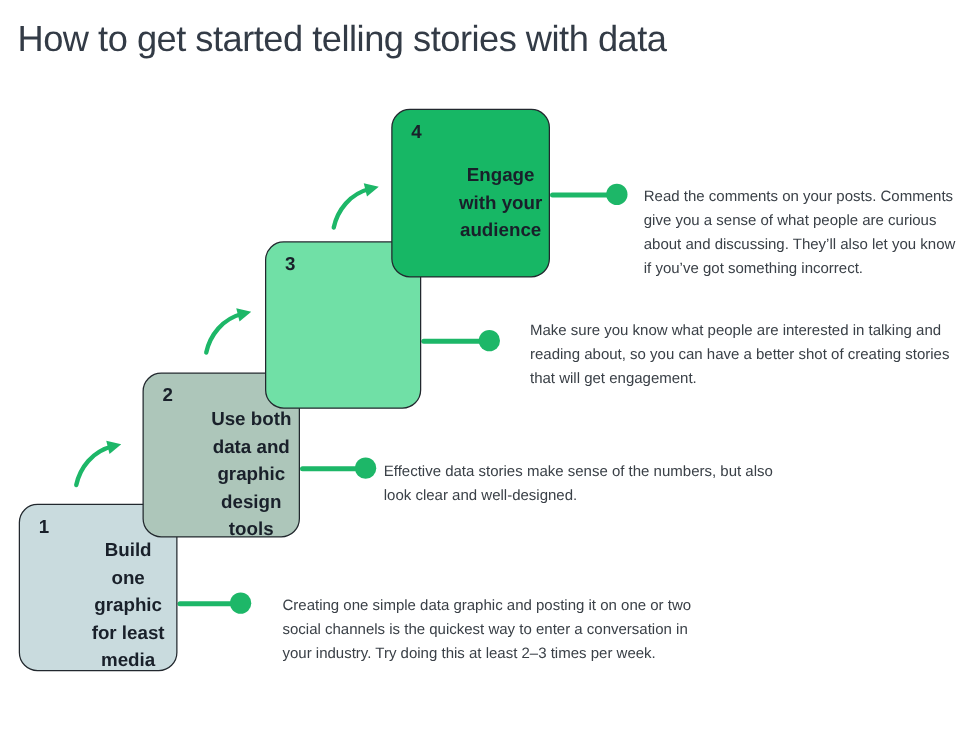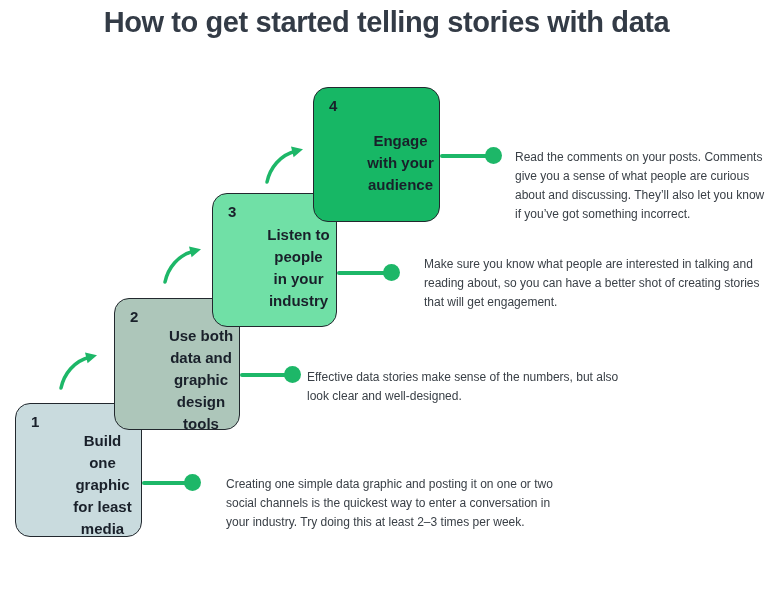--- a/index.html
+++ b/index.html
@@ -10,24 +10,23 @@
     --box-text:#19202a;
   }
   *{margin:0;padding:0;box-sizing:border-box;}
   html,body{background:#ffffff;}
   body{
     width:767px;height:602px;position:relative;overflow:hidden;
     font-family:"Liberation Sans","DejaVu Sans",sans-serif;
   }
   .canvas{position:absolute;inset:0;background:#ffffff;}
   .page-title{
-    position:absolute;left:14px;top:6px;width:745px;
-    font-size:29px;font-weight:700;letter-spacing:-0.4px;
+    position:absolute;left:14px;top:16px;width:745px;
+    font-size:29px;font-weight:400;letter-spacing:-0.4px;
     color:var(--title-text);
-    text-align:center;
   }
   .step-box{
     position:absolute;border:1.5px solid var(--box-border);border-radius:15px;
     display:flex;flex-direction:column;color:var(--box-text);
   }
   .box-1{left:15px;top:403px;width:127px;height:134px;z-index:1;}
   .box-2{left:114px;top:298px;width:126px;height:132px;z-index:2;}
   .box-3{left:212px;top:193px;width:125px;height:134px;z-index:3;}
   .box-4{left:313px;top:87px;width:127px;height:135px;z-index:4;}
   .step-number{
@@ -89,21 +88,20 @@
   <div class="step-box box-1" style="background: rgb(201, 219, 222);">
     <div class="step-number">1</div>
     <div class="step-title">Build one graphic for least media</div>
   </div>
   <div class="step-box box-2" style="background: rgb(173, 198, 186);">
     <div class="step-number">2</div>
     <div class="step-title">Use both data and graphic design tools</div>
   </div>
   <div class="step-box box-3" style="background: rgb(112, 224, 166);">
     <div class="step-number">3</div>
-    <div class="step-title">Listen to people in your industry</div>
   </div>
   <div class="step-box box-4" style="background: rgb(23, 183, 101);">
     <div class="step-number">4</div>
     <div class="step-title">Engage with your audience</div>
   </div>
 
   <div class="connector-line line-1"></div>
   <div class="connector-dot dot-1"></div>
   <div class="connector-line line-2"></div>
   <div class="connector-dot dot-2"></div>

